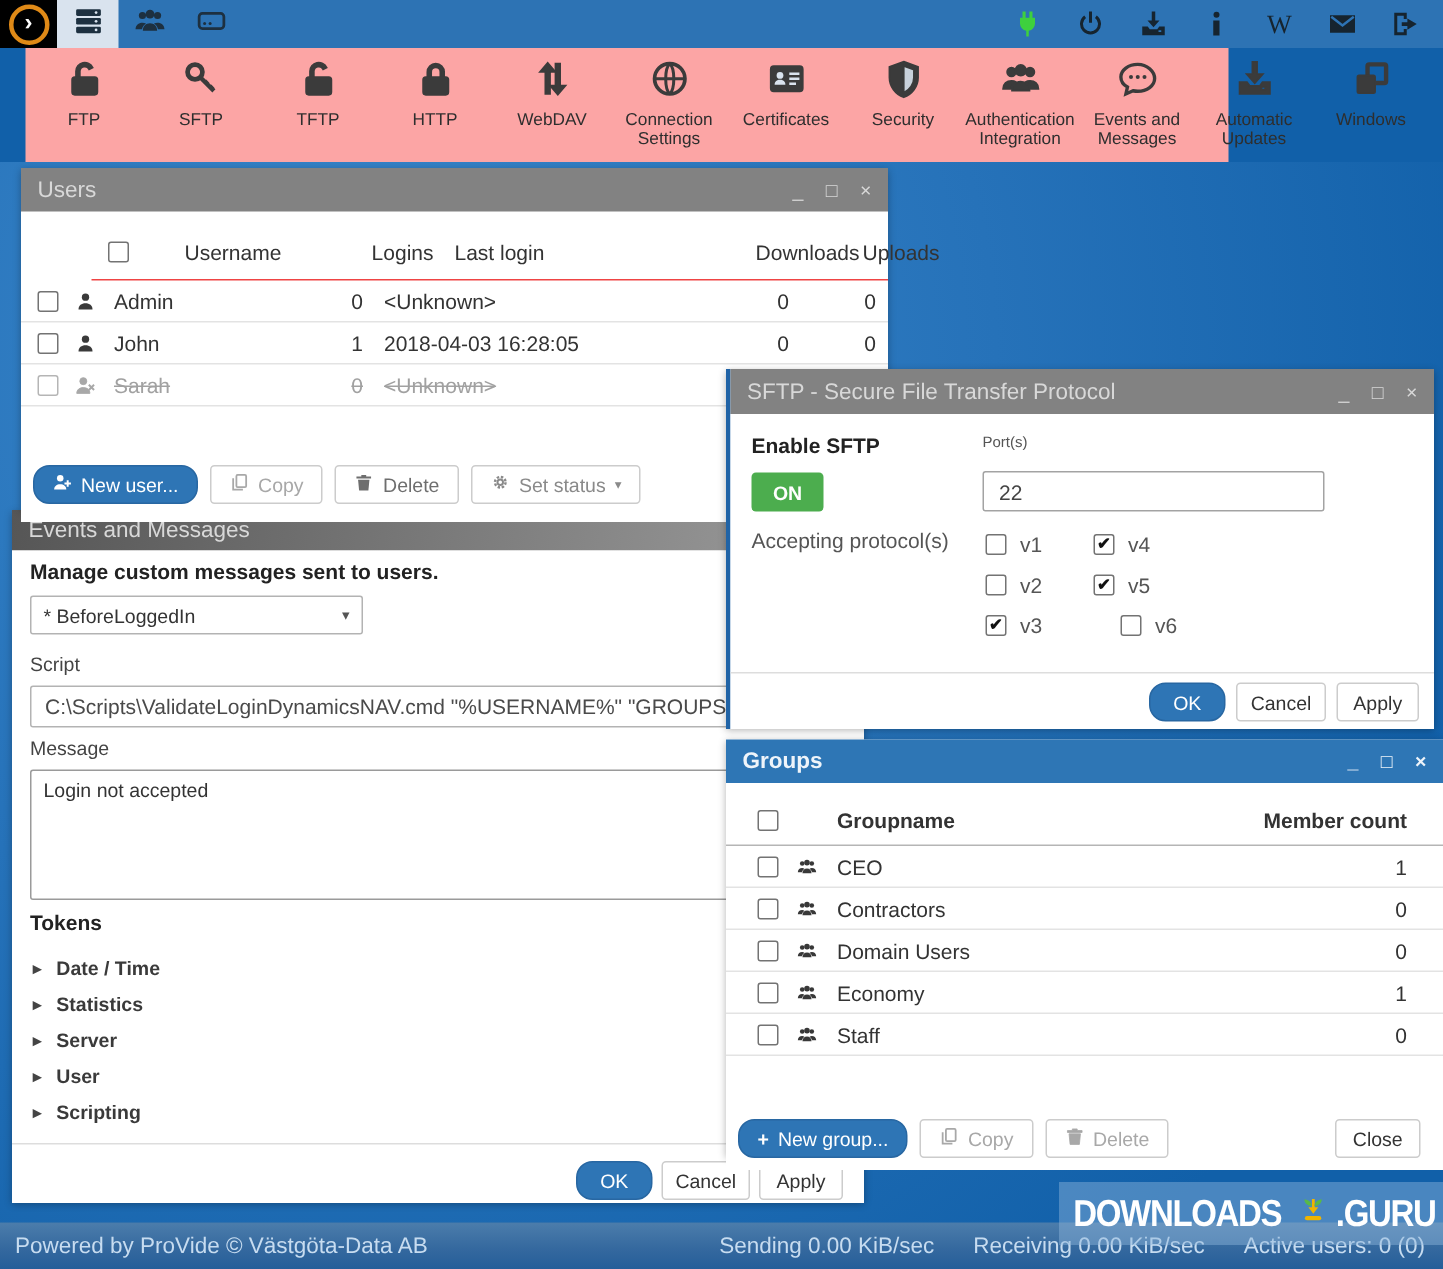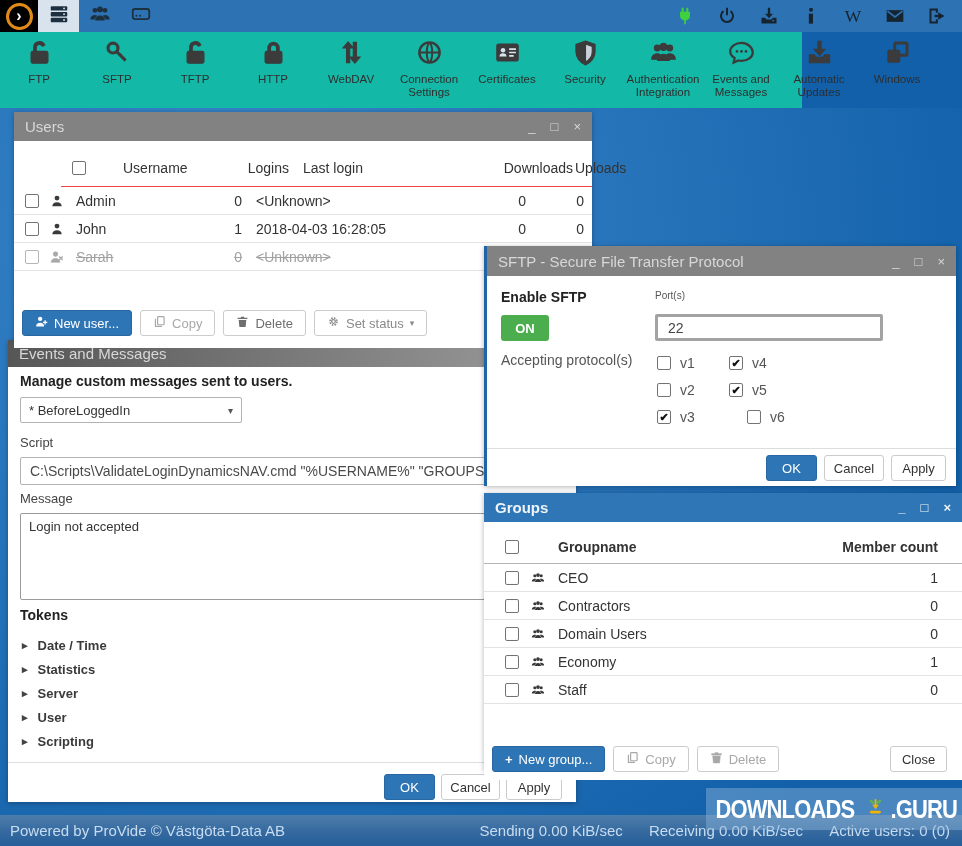--- a/index.html
+++ b/index.html
@@ -16,22 +16,22 @@
     display:flex; align-items:center; justify-content:center; line-height:1; }
   .tab { width:41px; height:32px; display:flex; align-items:center; justify-content:center; }
   .tab.selected { background:#d9e3ee; }
   .tab svg { width:22px; height:22px; fill:#1d3040; }
   .topbar-right { margin-left:auto; display:flex; align-items:center; gap:20px; padding-right:14px; }
   .topbar-right .ticon { width:22px; height:22px; display:flex; align-items:center; justify-content:center; }
   .topbar-right svg { width:20px; height:20px; fill:#16242f; }
   .topbar-right .green svg { fill:#3ed03e; }
 
   
-  .toolbar { position:absolute; top:32px; left:0; width:802px; height:76px;
-    background:#14b8a6; display:flex; z-index:19; }
+  .toolbar { position:absolute; top:32px; left:17px; width:802px; height:76px;
+    background:#fca5a5; display:flex; z-index:19; }
   .tbitem { width:80px; display:flex; flex-direction:column; align-items:center; padding-top:7px; }
   .tbitem svg { width:29px; height:27px; fill:#3b3b3b; stroke:#3b3b3b; }
   .tbitem .lbl { margin-top:3px; font-size:11.5px; color:#2e2e2e; text-align:center;
     line-height:1.15; width:78px; }
 
   
   .mdi { position:absolute; top:108px; left:0; width:962px; height:707px;
     background:radial-gradient(circle at 26% 18%, #3a87cb 0%, #2672b9 45%, #1160a9 85%); }
 
   
@@ -44,21 +44,21 @@
   .controls { margin-left:auto; display:flex; align-items:center; gap:15px;
     font-size:13px; line-height:1; }
   .controls .wc { cursor:default; }
   .winbody { position:relative; background:#fff; }
 
   
   .btn { display:inline-flex; align-items:center; justify-content:center; gap:6px;
     height:26px; padding:0 12px; background:#fff; border:1px solid #ccc;
     border-radius:3px; font-size:13px; color:#555; white-space:nowrap; }
   .btn svg { width:13px; height:13px; }
-  .btn-primary { background:#2e75b5; border-color:#2867a2; color:#fff; }
+  .btn-primary { background:#2e75b5; border-color:#2867a2; color:#fff;border-radius:11px; }
   .btn-primary svg { fill:#fff; }
   .dis { color:#a8a8a8; } .dis svg { fill:#a8a8a8; stroke:#a8a8a8; }
   .semi { color:#6e6e6e; } .semi svg { fill:#6e6e6e; }
   .mid { color:#8a8a8a; } .mid svg { fill:#8a8a8a; }
 
   
   .cb { width:14px; height:14px; border:1px solid #737373; border-radius:2px;
     background:#fff; display:inline-flex; align-items:center; justify-content:center;
     font-size:11px; font-weight:bold; color:#111; line-height:1; }
   .cb.lite { border-color:#b5b5b5; }
@@ -101,21 +101,21 @@
 
   
   .win-sftp { top:246px; left:484px; width:472px; height:240px; z-index:3;
     border-left:3px solid #2063a6; }
   .sbody { height:210px; }
   .blabel { position:absolute; font-size:14px; font-weight:bold; color:#222; }
   .toggle-on { position:absolute; left:14px; top:39px; width:48px; height:26px;
     background:#4cad4e; color:#fff; font-size:13px; font-weight:bold;
     display:flex; align-items:center; justify-content:center; border-radius:3px; }
   .portin { position:absolute; left:168px; top:38px; width:228px; height:27px;
-    border:3px solid #a3a3a3; border-radius:2px; padding:0 10px; font-size:14px;
+    border:1px solid #a3a3a3; border-radius:2px; padding:0 10px; font-size:14px;
     color:#444; font-family:"Liberation Sans", sans-serif; }
   .proto { position:absolute; display:flex; align-items:center; gap:9px;
     font-size:14px; color:#555; }
   .ssep { position:absolute; left:0; top:172px; width:100%; border-top:1px solid #ddd; }
   .sbtns { position:absolute; top:179px; right:10px; display:flex; gap:7px; }
 
   
   .win-groups { top:493px; left:484px; width:478px; height:278px; z-index:4; }
   .gbody { height:249px; }
   .ggrid { display:grid; grid-template-columns:36px 28px 1fr 120px; align-items:center;

